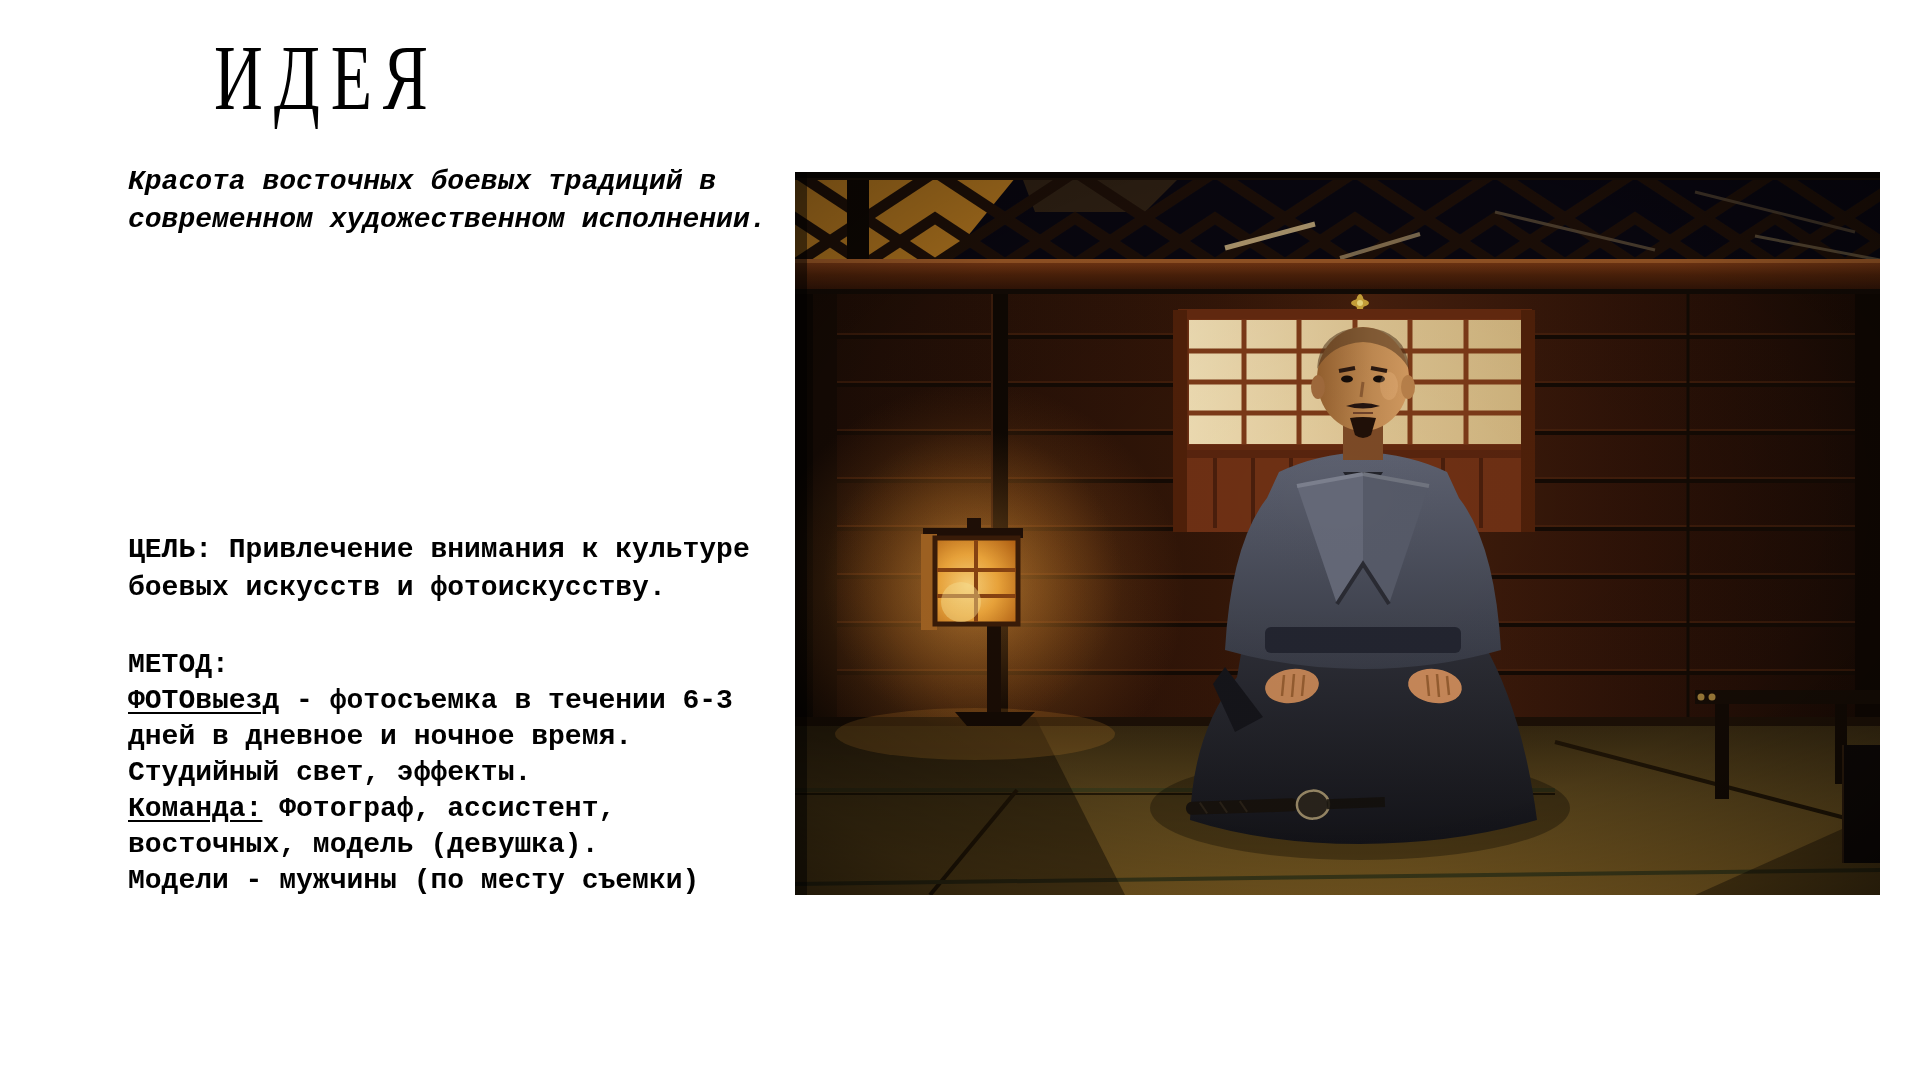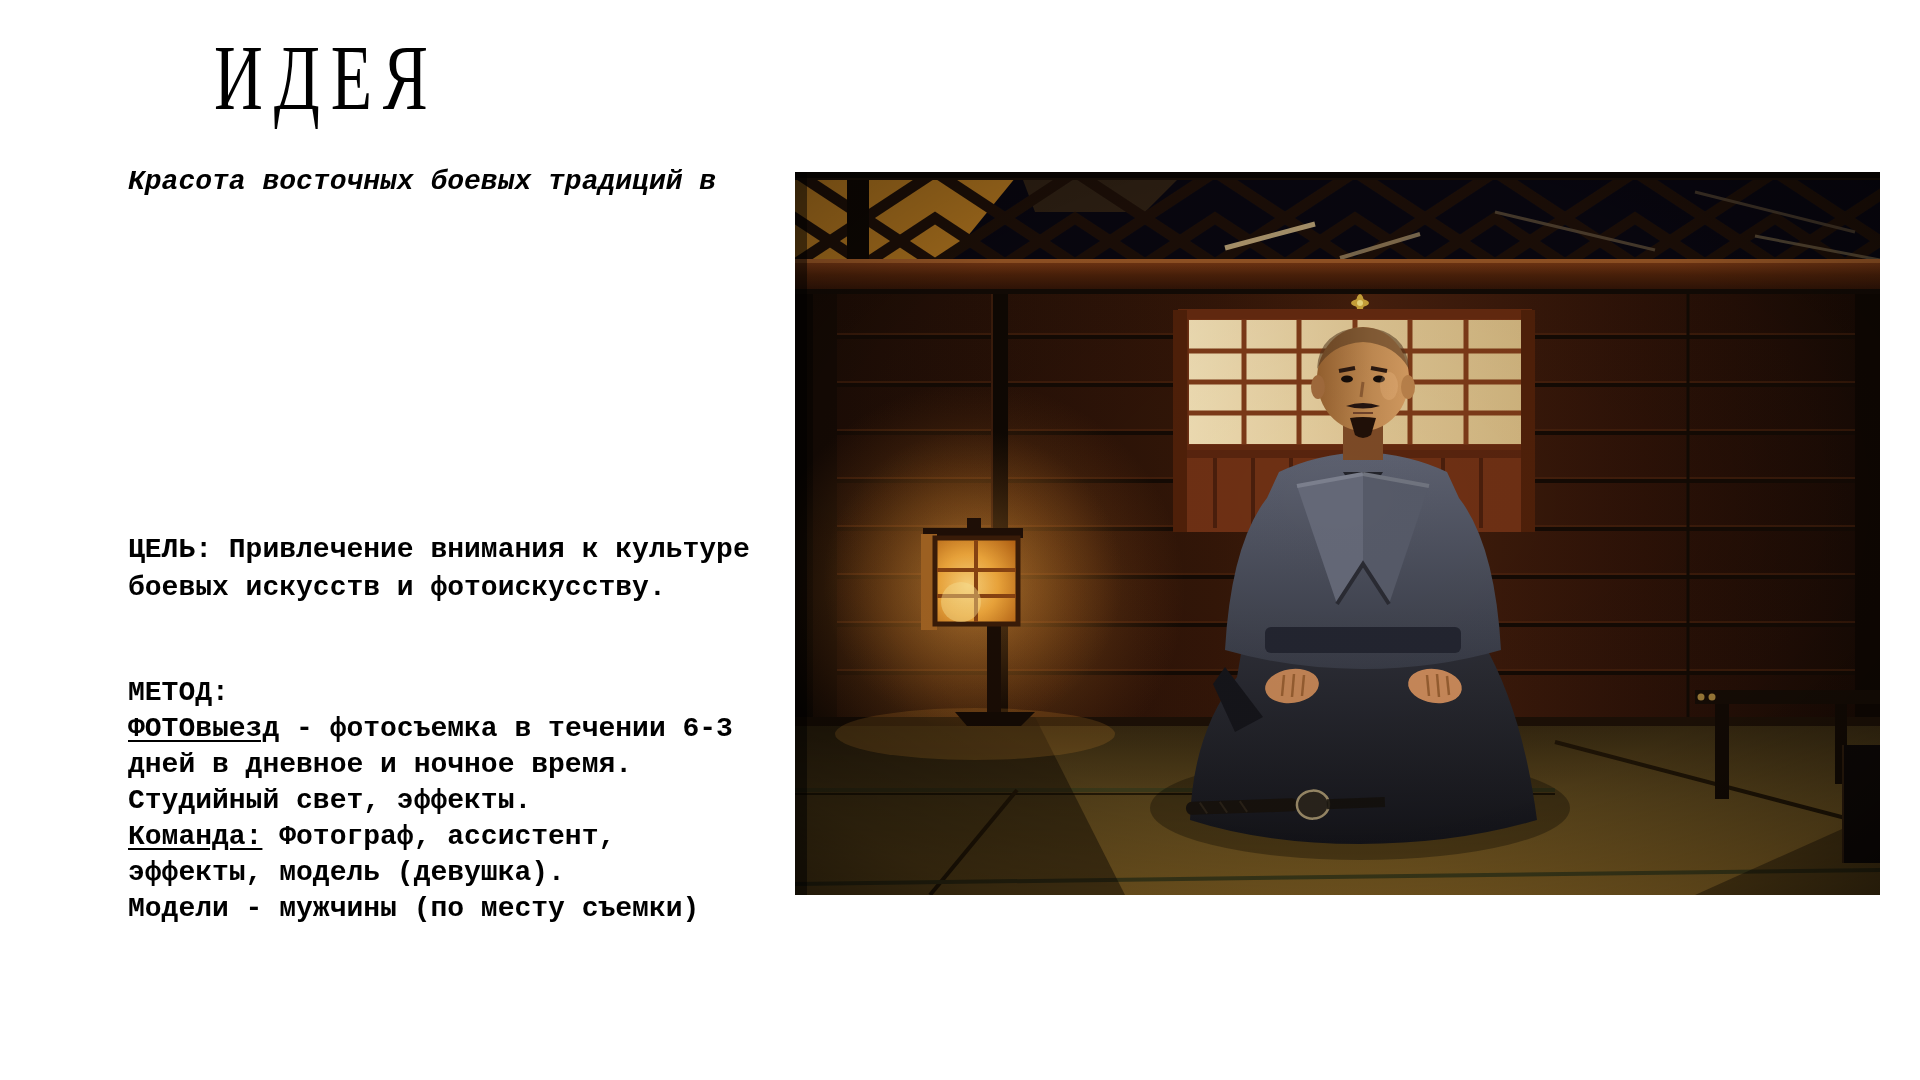--- a/index.html
+++ b/index.html
@@ -16,53 +16,54 @@
 
   .block {
     position:absolute; left:128px; color:#000;
     font-family:"Liberation Mono", monospace; font-weight:700;
     font-size:28px; line-height:38px;
   }
   .block .line { white-space:pre; }
   .b1 { top:163px;font-style:italic; }
   .b2 { top:352px; }
   .b3 { top:495px;margin-top:36px; }
-  .b4 { top:675px; line-height:36px; }
+  .b4 { top:647px; line-height:36px; }
   .u  { text-decoration:underline; text-decoration-thickness:2px; text-underline-offset:4px;margin-top:44px; }
 
   .photo {
     position:absolute; left:795px; top:172px; width:1085px; height:723px;
     overflow:hidden; background:#160a05;
   }
   .photo svg { display:block; width:100%; height:100%; }
 </style>
 </head>
 <body>
 
 <div class="slide">
 
   <h1 class="title">ИДЕЯ</h1>
 
   <div class="block b1">
     <div class="line">Красота восточных боевых традиций в</div>
+    <div class="line">современном художественном исполнении.</div>
   </div>
 
 
   <div class="block b3">
     <div class="line">ЦЕЛЬ: Привлечение внимания к культуре</div>
     <div class="line">боевых искусств и фотоискусству.</div>
   </div>
 
   <div class="block b4">
     <div class="line">МЕТОД:</div>
     <div class="line"><span class="u">ФОТОвыезд</span><span> - фотосъемка в течении 6-3</span></div>
     <div class="line">дней в дневное и ночное время.</div>
     <div class="line">Студийный свет, эффекты.</div>
     <div class="line"><span class="u">Команда:</span><span> Фотограф, ассистент,</span></div>
-    <div class="line">эффекты, модель (девушка).</div>
+    <div class="line">восточных, модель (девушка).</div>
     <div class="line">Модели - мужчины (по месту съемки)</div>
   </div>
 
   <div class="photo">
     <svg viewBox="0 0 1085 723" preserveAspectRatio="none">
       <defs>
         <linearGradient id="gWallL" x1="0" y1="0" x2="1" y2="0">
           <stop offset="0" stop-color="#1b0c05"></stop>
             <stop offset="0.75" stop-color="#331608"></stop>
             <stop offset="1" stop-color="#411d0b"></stop>

